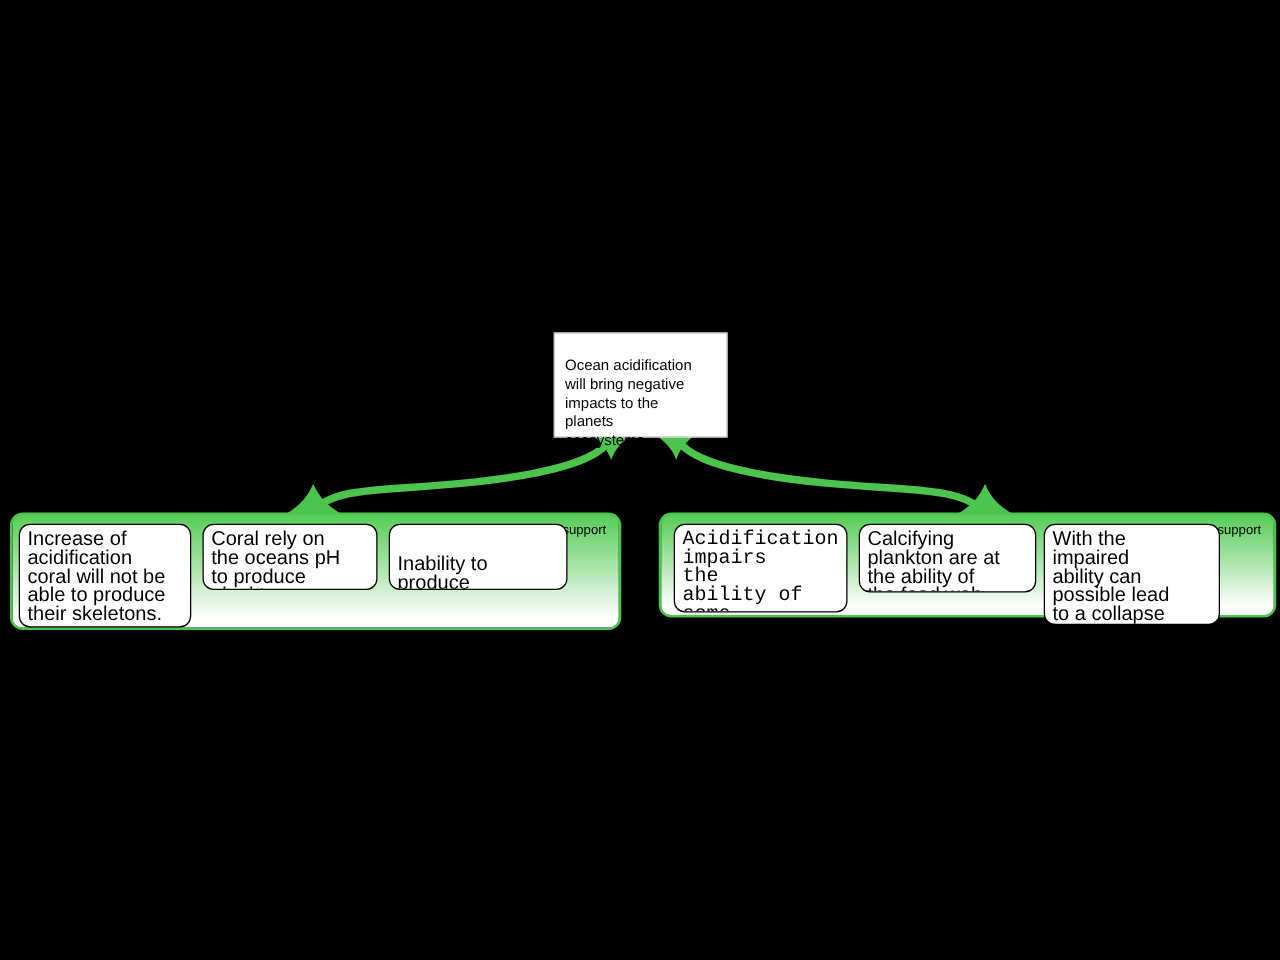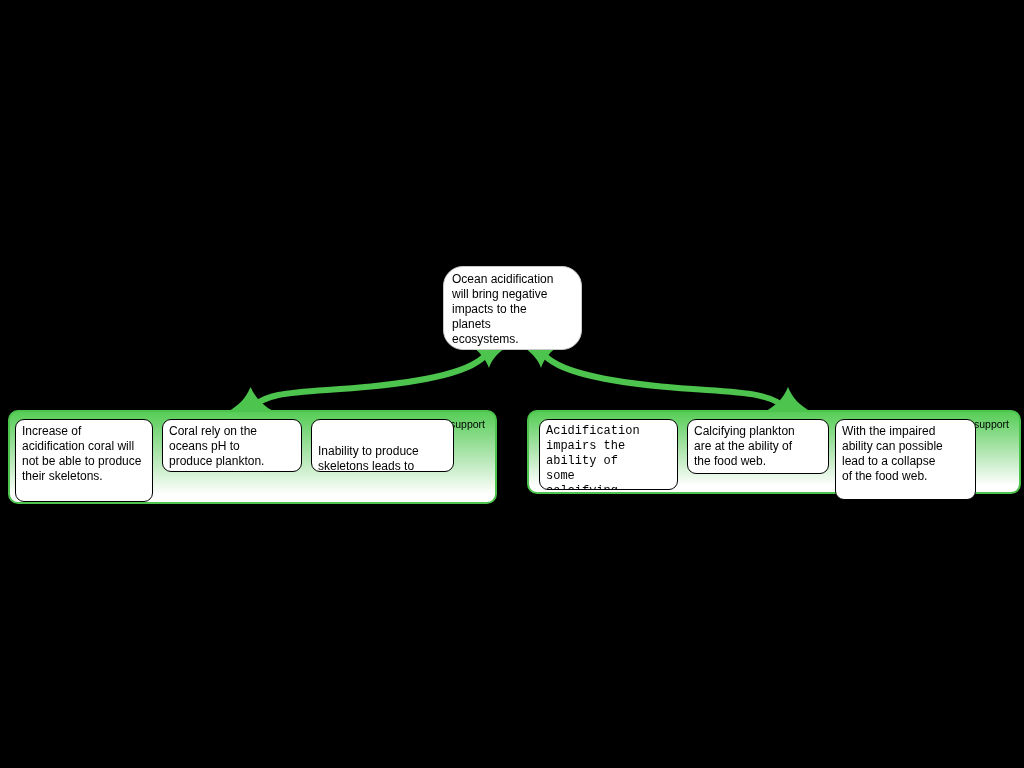--- a/index.html
+++ b/index.html
@@ -23,22 +23,22 @@
   .canvas{position:absolute;left:0;top:0;width:1024px;height:768px;background:var(--background);}
 
   svg.connectors{position:absolute;left:0;top:0;width:1024px;height:768px;}
   svg.connectors path.line{fill:none;stroke:var(--connector-green);stroke-width:6;stroke-linecap:round;}
   svg.connectors path.flare{fill:var(--connector-green);stroke:none;}
 
   .claim-box{
     position:absolute;left:443px;top:266px;width:139px;height:84px;
     background:var(--node-fill);
     border:1px solid #c9c9c9;
-    border-radius:20px;
-    padding:5px 8px;
+    border-radius:0;
+    padding:18px 8px;
     font-size:12px;line-height:15px;
     z-index:3;
   }
   .claim-box .txt{display:block;max-width:106px;}
 
   .support-panel{
     position:absolute;
     border:2px solid var(--connector-green);
     border-radius:10px;
     background:linear-gradient(180deg, var(--panel-gradient-top) 0%, var(--panel-gradient-mid) 48%, var(--panel-gradient-bottom) 92%);
@@ -51,21 +51,21 @@
     position:absolute;top:7px;right:10px;
     font-size:10.5px;line-height:11px;color:var(--label-text);
   }
 
   .premise-box{
     position:absolute;
     background:var(--node-fill);
     border:1.5px solid var(--node-border);
     border-radius:9px;
     padding:4px 6px;
-    font-size:12px;line-height:15px;
+    font-size:16px;line-height:15px;
     overflow:hidden;
   }
   .premise-box .txt{display:block;}
 
   .lp0{left:5px;  top:7px;width:138px;height:83px;}
   .lp1{left:152px;top:7px;width:140px;height:53px;}
   .lp2{left:301px;top:7px;width:143px;height:53px;}
   .lp0 .txt{max-width:120px;}
   .lp1 .txt{max-width:112px;}
   .lp2 .txt{max-width:116px;margin-top:20px;}

